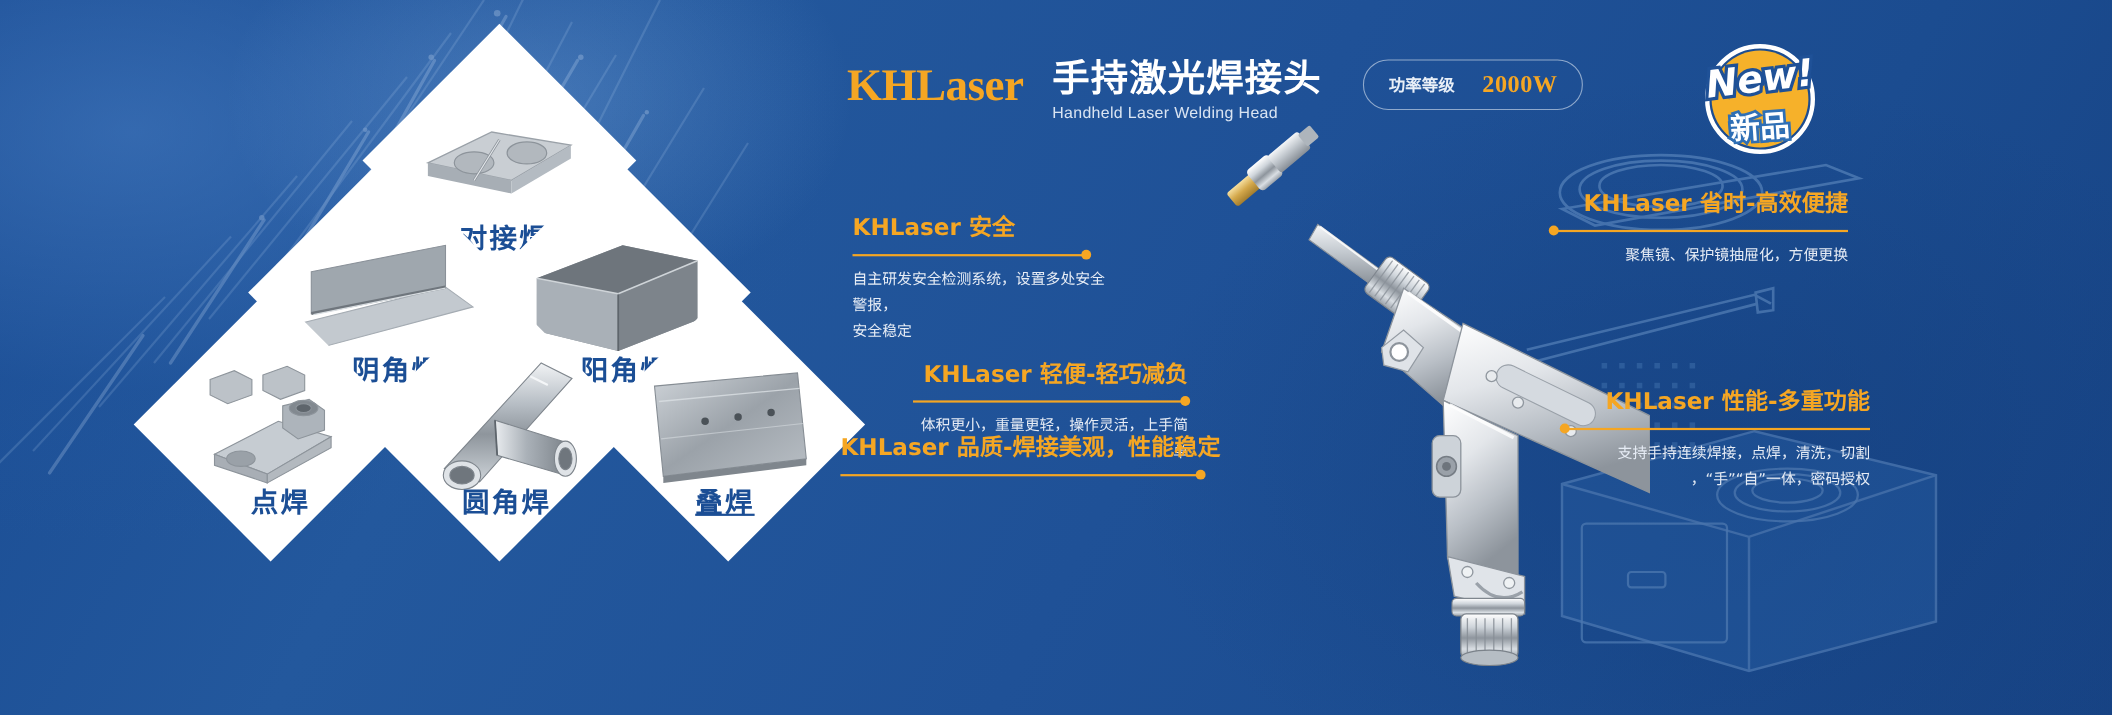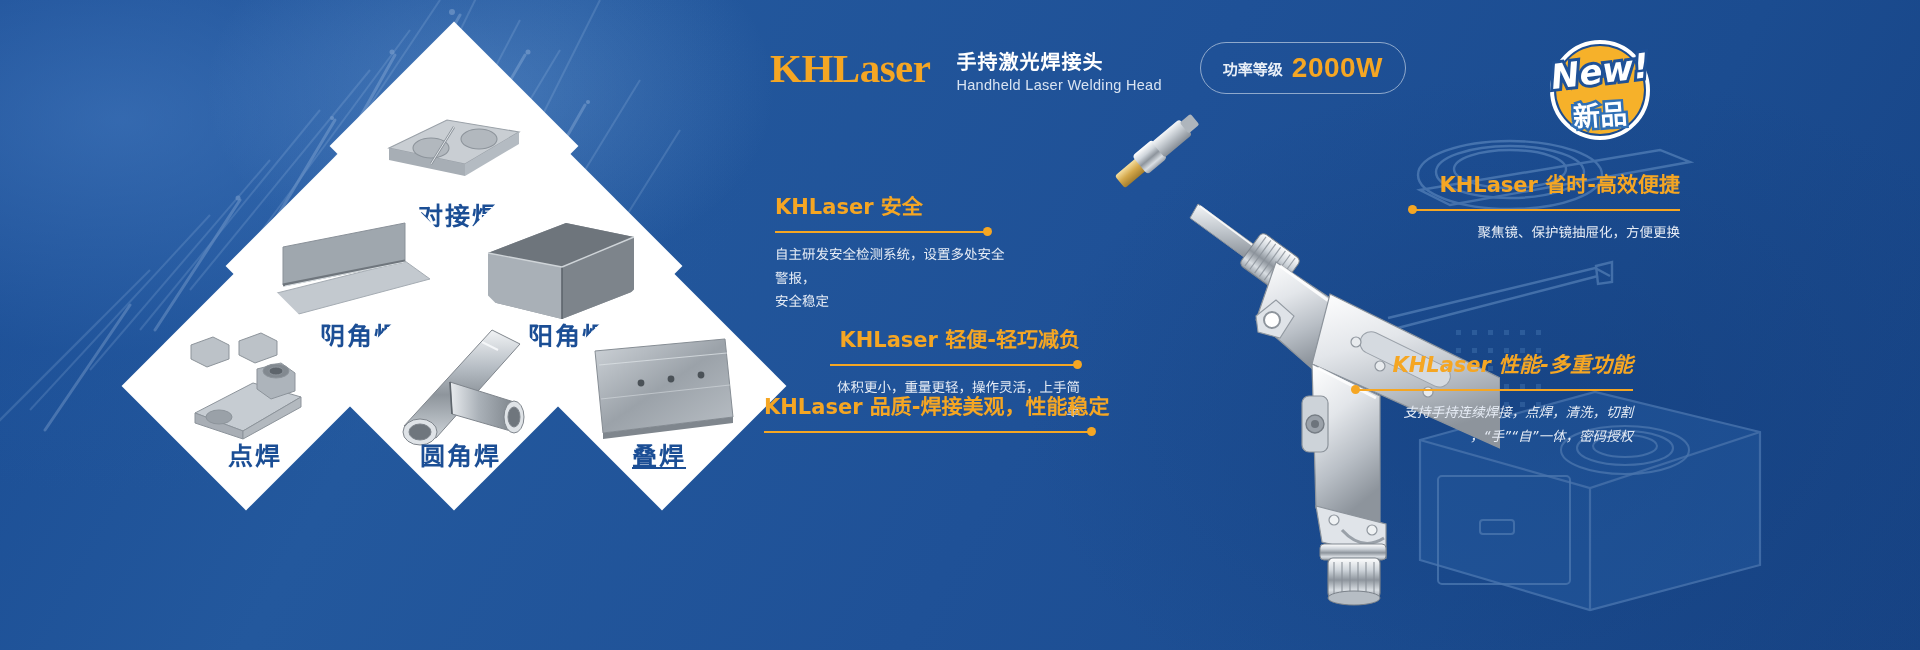--- a/index.html
+++ b/index.html
@@ -32,30 +32,30 @@
   .dia svg{display:block;}
   .dlabel{position:absolute;color:#1b4e95;font-size:25px;font-weight:700;
        letter-spacing:2px;white-space:nowrap;
        font-family:"DejaVu Sans","Liberation Sans",sans-serif;}
 
   
   .header{position:absolute;left:770px;top:42px;display:flex;align-items:center;gap:26px;}
   .brand{color:#f5a623;font-size:41px;font-weight:700;letter-spacing:-.5px;
          font-family:Liberation Serif, serif;}
   .titles{display:flex;flex-direction:column;gap:2px;padding-top:2px;}
-  .t-cn{color:#ffffff;font-size:20px;font-weight:700;letter-spacing:1px;
+  .t-cn{color:#ffffff;font-size:34px;font-weight:700;letter-spacing:1px;
         font-family:"DejaVu Sans","Liberation Sans",sans-serif;}
   .t-en{color:#d9e4f2;font-size:14.5px;letter-spacing:.3px;
         font-family:"Liberation Sans",sans-serif;}
-  .pw{display:flex;align-items:center;gap:9px;border:1.5px solid #8fa9cc;
+  .pw{display:flex;align-items:center;gap:25px;border:1.5px solid #8fa9cc;
       border-radius:26px;padding:9px 22px;margin-left:12px;}
   .pw-l{color:#e9eff7;font-size:15px;font-weight:700;
         font-family:"DejaVu Sans","Liberation Sans",sans-serif;}
-  .pw-v{color:#f5a623;font-size:28px;font-weight:700;letter-spacing:.5px;
-        font-family:Liberation Sans, sans-serif;}
+  .pw-v{color:#f5a623;font-size:22px;font-weight:700;letter-spacing:.5px;
+        font-family:Liberation Serif, serif;}
 
   .newbadge{position:absolute;left:1540px;top:30px;width:120px;height:115px;}
 
   
   .gun{position:absolute;left:1080px;top:110px;width:420px;height:500px;}
 
   
   .co{position:absolute;}
   .co .ttl{color:#f5a623;font-size:21px;font-weight:600;white-space:nowrap;
      font-family:"DejaVu Sans","Liberation Sans",sans-serif;}
@@ -430,21 +430,21 @@
 
   <div class="co ralign" style="left:830px;top:307px;width:250px;margin-top:16px;">
     <div class="ttl">KHLaser 轻便-轻巧减负</div>
     <div class="rule right">
       <span class="ln"></span>
       <span class="dot"></span>
     </div>
     <div class="sub">体积更小，重量更轻，操作灵活，上手简单</div>
   </div>
 
-  <div class="co ralign" style="left:1353px;top:348px;width:280px;font-style:italic;">
+  <div class="co ralign" style="left:1420px;top:348px;width:280px;">
     <div class="ttl">KHLaser 性能-多重功能</div>
     <div class="rule left">
       <span class="ln"></span>
       <span class="dot"></span>
     </div>
     <div class="sub" style="white-space:pre-line;">支持手持连续焊接，点焊，清洗，切割
 ，“手”“自”一体，密码授权</div>
   </div>
 
   <div class="co" style="left:764px;top:390px;width:330px;">

